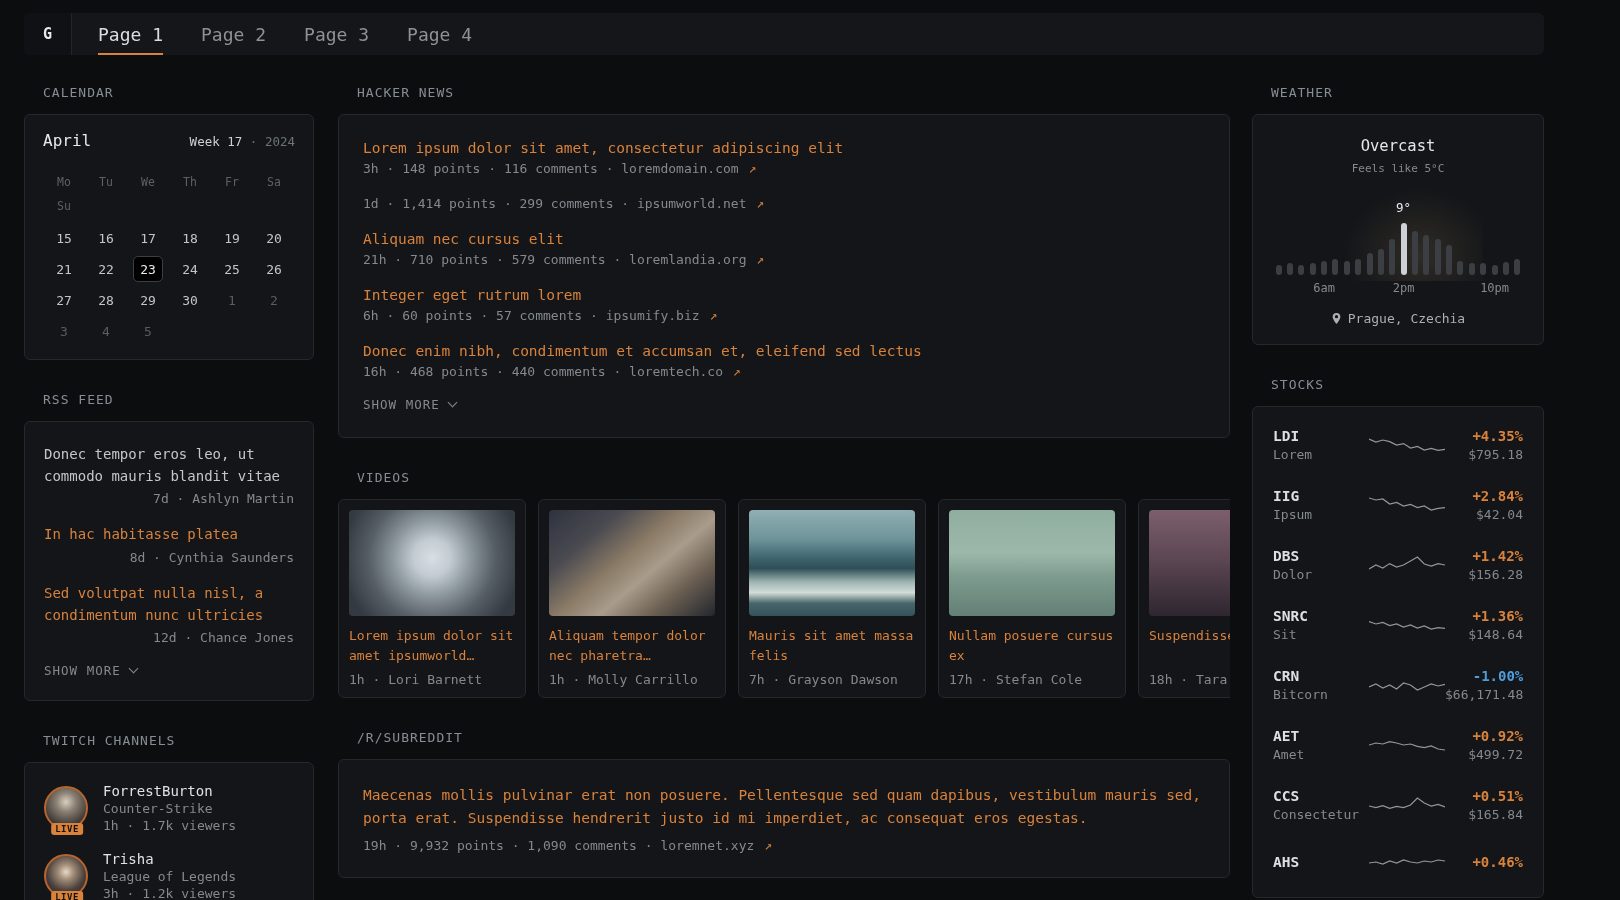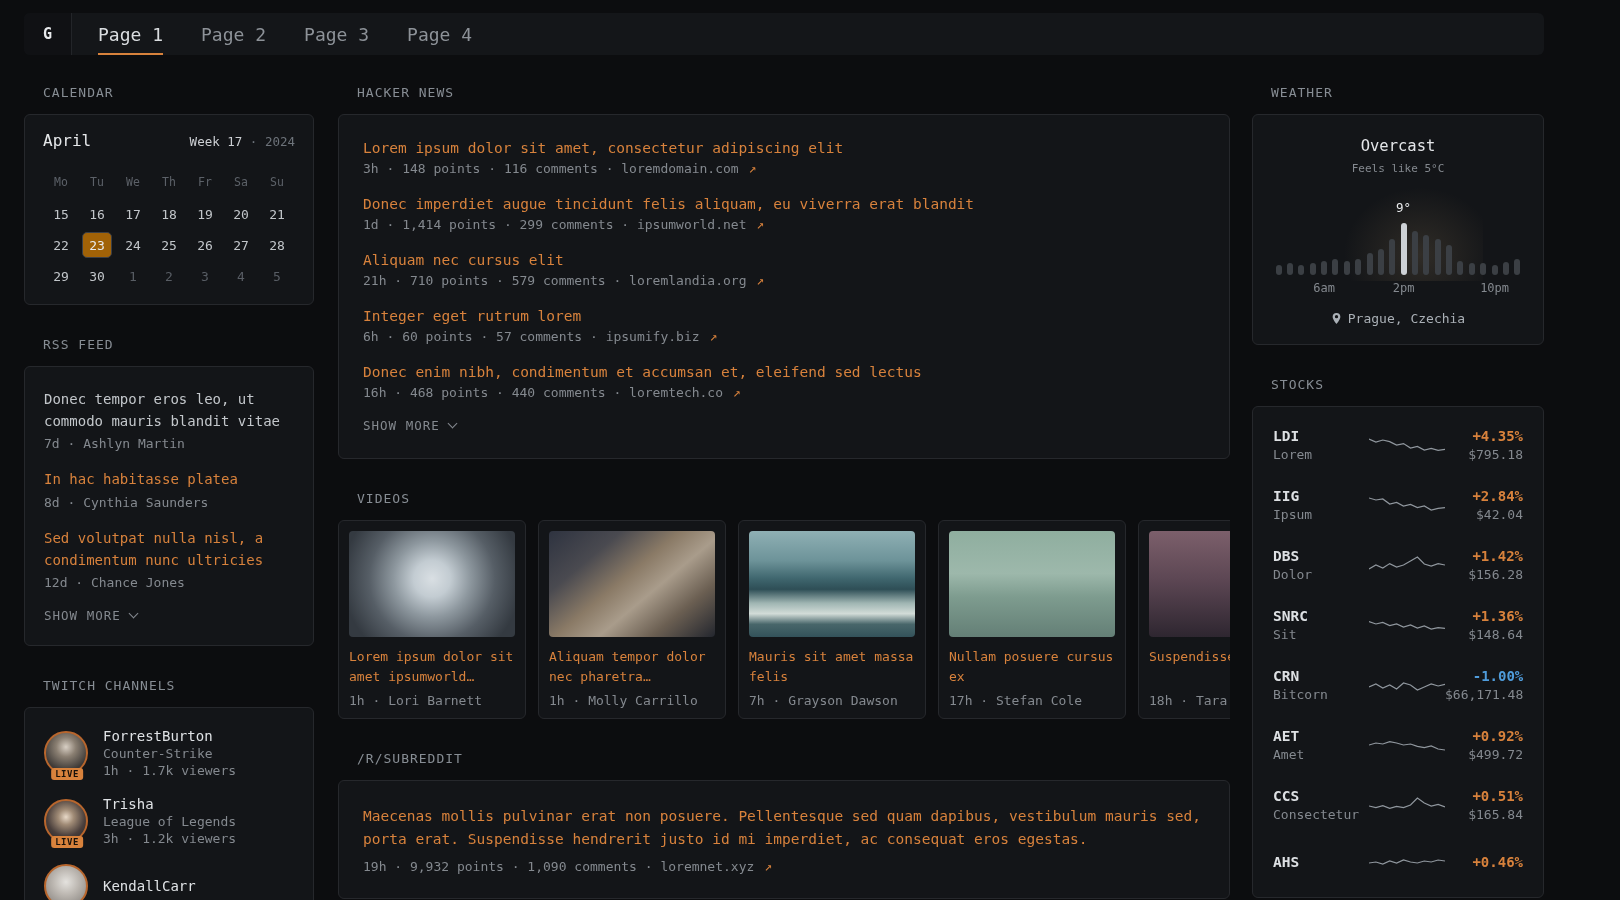--- a/index.html
+++ b/index.html
@@ -33,36 +33,36 @@
   .widget + .widget{margin-top:32px;}
   .widget-title{font-size:13px;font-weight:normal;letter-spacing:1px;color:#878d94;padding-left:19px;margin-bottom:14px;}
   .card{background:var(--card);border:1px solid var(--border);border-radius:6px;}
 
   
   .calendar-card{padding:16px 18px 16px;}
   .cal-head{display:flex;justify-content:space-between;align-items:baseline;}
   .cal-month{font-size:16px;color:#e6e8ea;}
   .cal-week{font-size:12.5px;color:#cdd0d4;}
   .cal-week .dim{color:#6d737a;}
-  .cal-grid{display:grid;grid-template-columns:repeat(7,1fr);}
+  .cal-grid{display:grid;grid-template-columns:repeat(6,1fr);}
   #cal-dow{margin-top:20px;}
   .cal-cell{display:flex;align-items:center;justify-content:center;height:24px;font-size:13px;}
   .cal-dow-cell{color:var(--dim2);font-size:11.5px;}
   #cal-days{margin-top:8px;row-gap:7px;}
   .cal-day{color:#c2c6ca;}
   .cal-day.muted{color:#585d64;}
   .cal-day-inner{width:30px;height:26px;display:flex;align-items:center;justify-content:center;border-radius:5px;border:1px solid transparent;}
-  .cal-day.selected .cal-day-inner{background:#a16207;border-color:#3b3f45;color:#e9ebed;}
+  .cal-day.selected .cal-day-inner{background:#000000;border-color:#3b3f45;color:#e9ebed;}
 
   
   .rss-card{padding:22px 19px;}
   .rss-item + .rss-item{margin-top:18px;}
   .rss-headline{display:block;color:var(--accent);font-size:14px;line-height:1.55;cursor:pointer;text-decoration:none;}
   .rss-item.read .rss-headline{color:#c3c7cb;}
-  .rss-meta{color:var(--dim);font-size:13px;margin-top:4px;}
+  .rss-meta{color:var(--dim);font-size:13px;margin-top:4px;text-align:right;}
   .show-more{margin-top:18px;color:var(--dim);font-size:12.5px;letter-spacing:1px;display:flex;align-items:center;cursor:pointer;}
   .chev{width:7px;height:7px;border-left:1.6px solid currentColor;border-bottom:1.6px solid currentColor;transform:rotate(-45deg);margin-left:9px;margin-top:-4px;display:inline-block;}
 
   
   .twitch-card{padding:20px 19px;}
   .tw-row{display:flex;align-items:center;cursor:pointer;}
   .tw-row + .tw-row{margin-top:18px;}
   .tw-avatar-wrap{position:relative;width:46px;flex:0 0 46px;margin-right:13px;text-align:center;}
   .tw-avatar{width:44px;height:44px;border-radius:50%;border:2px solid #b8662d;}
   .avatar-1{background:radial-gradient(circle at 50% 35%,#d8cfc4 0%,#8a7f72 30%,#3f3b38 70%,#26242a 100%);}
@@ -300,21 +300,20 @@
 
       <section class="widget">
         <h2 class="widget-title">HACKER NEWS</h2>
         <div class="card hn-card">
           <div id="hn-list">
               <div class="hn-item">
                 <a class="hn-title">Lorem ipsum dolor sit amet, consectetur adipiscing elit</a>
                 <div class="hn-meta"><span class="meta-text">3h · 148 points · 116 comments · loremdomain.com</span> <span class="ext-arrow">↗</span></div>
               </div>
               <div class="hn-item">
-                <a class="hn-title">Donec imperdiet augue tincidunt felis aliquam, eu viverra erat blandit</a>
                 <div class="hn-meta"><span class="meta-text">1d · 1,414 points · 299 comments · ipsumworld.net</span> <span class="ext-arrow">↗</span></div>
               </div>
               <div class="hn-item">
                 <a class="hn-title">Aliquam nec cursus elit</a>
                 <div class="hn-meta"><span class="meta-text">21h · 710 points · 579 comments · loremlandia.org</span> <span class="ext-arrow">↗</span></div>
               </div>
               <div class="hn-item">
                 <a class="hn-title">Integer eget rutrum lorem</a>
                 <div class="hn-meta"><span class="meta-text">6h · 60 points · 57 comments · ipsumify.biz</span> <span class="ext-arrow">↗</span></div>
               </div>

